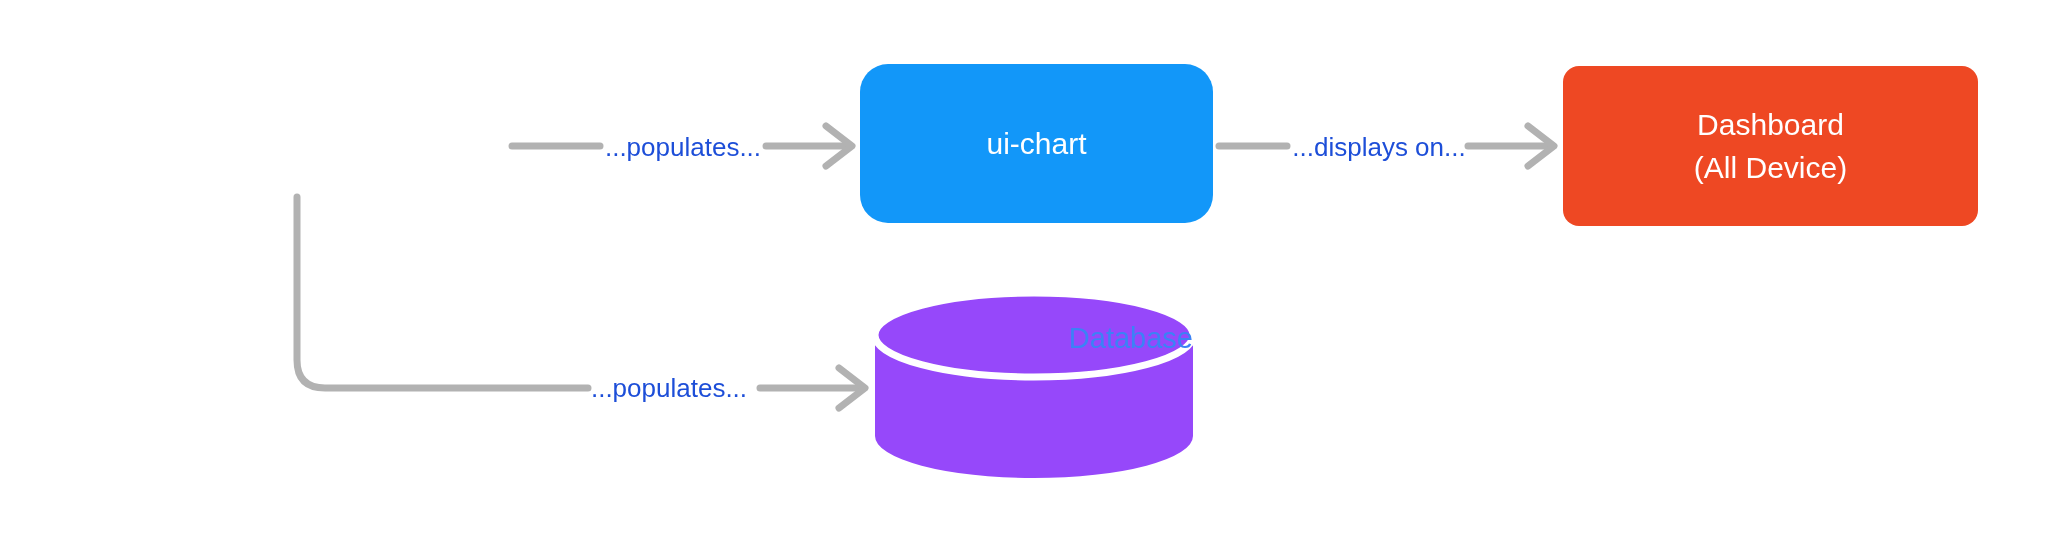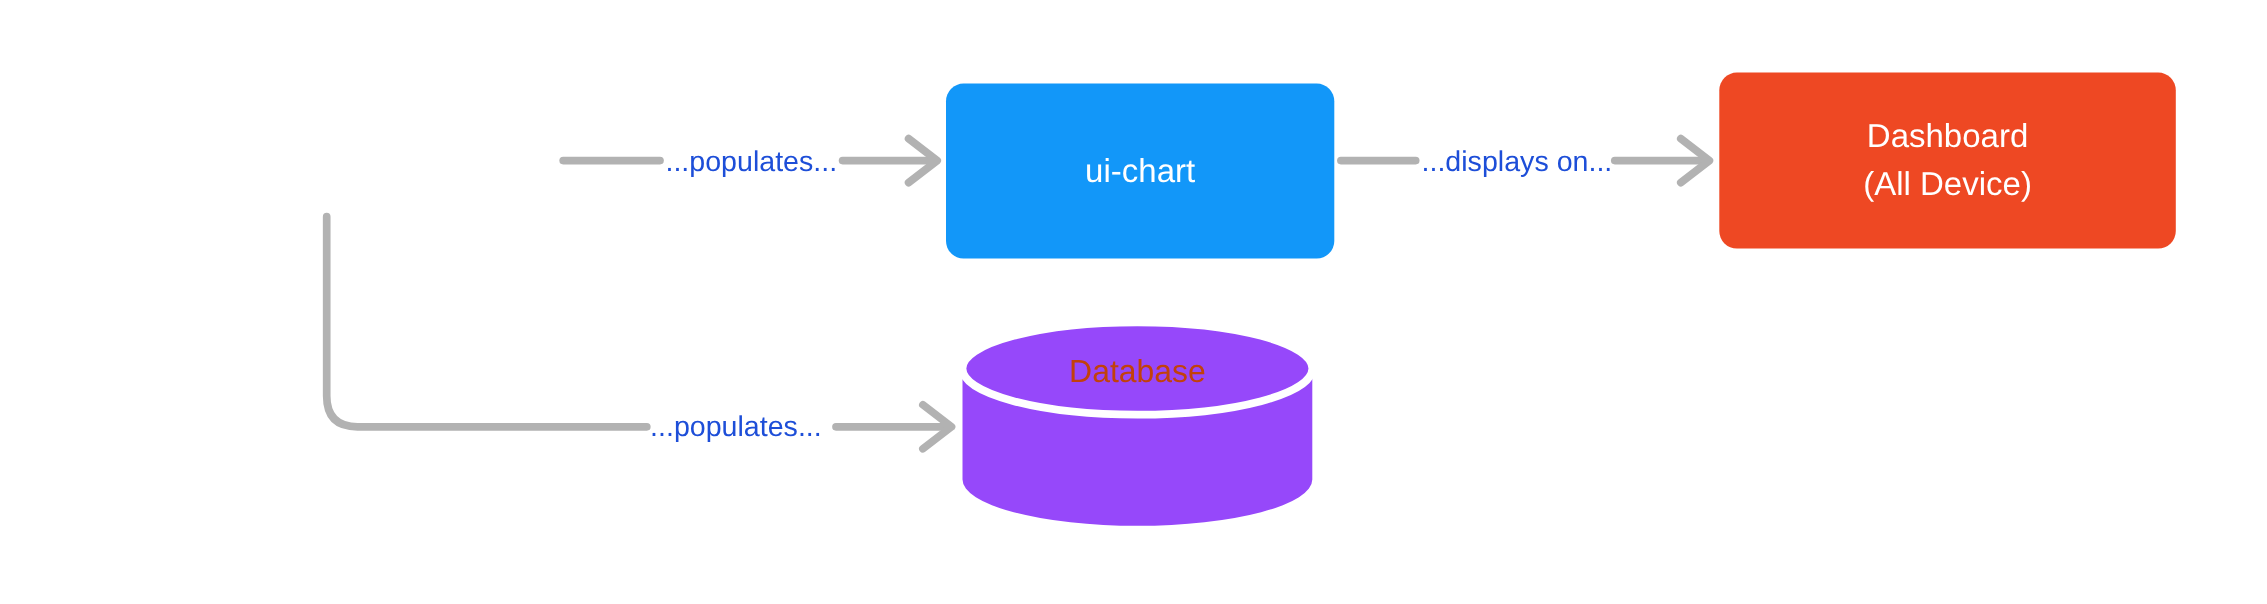--- a/index.html
+++ b/index.html
@@ -49,34 +49,35 @@
     box-sizing: border-box;
   }
   .node-rect {
     border-radius: 16px;
   }
   .node-device {
     left: 90px; top: 99px; width: 418px; height: 93px;
     background: #EE4823;
   }
   .node-uichart {
-    left: 860px; top: 76px; width: 353px; height: 159px;
+    left: 860px; top: 64px; width: 353px; height: 159px;
     background: #1297F9;
+    border-radius: 28px;
   }
   .node-dashboard {
     left: 1563px; top: 66px; width: 415px; height: 160px;
     background: #EE4823;
     line-height: 43px;
   }
   .node-dashboard span { display: block; }
   .db-label {
     position: absolute;
     left: 875px; top: 318px; width: 318px;
-    text-align: center;
-    color: #c2410c;
+    text-align: right;
+    color: #3b82f6;
     font-size: 29px;
     font-weight: 500;
     line-height: 40px;
   }
   .edge-label {
     position: absolute;
     transform: translate(-50%, -50%);
     white-space: nowrap;
     color: #1d4ed8;
     font-size: 26px;

